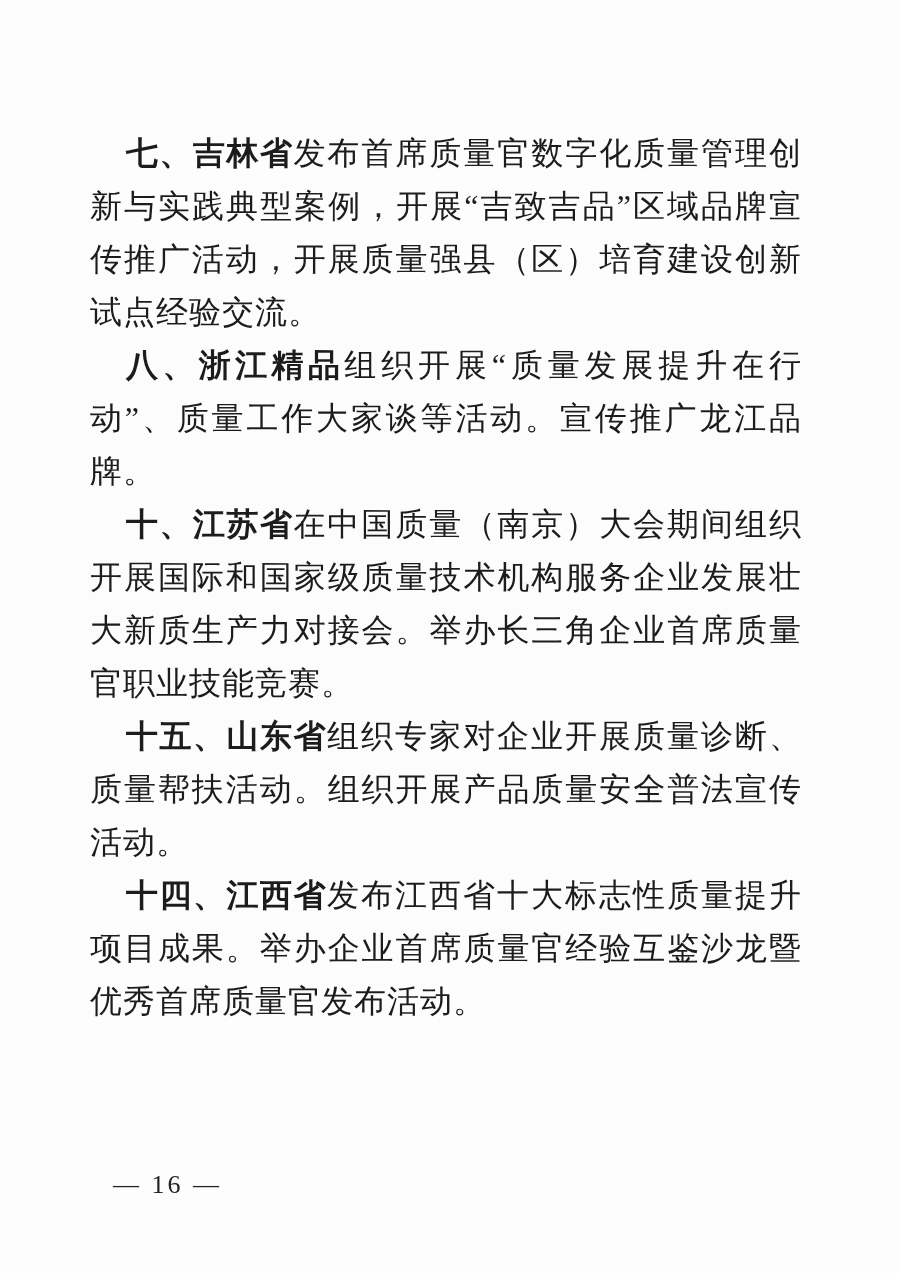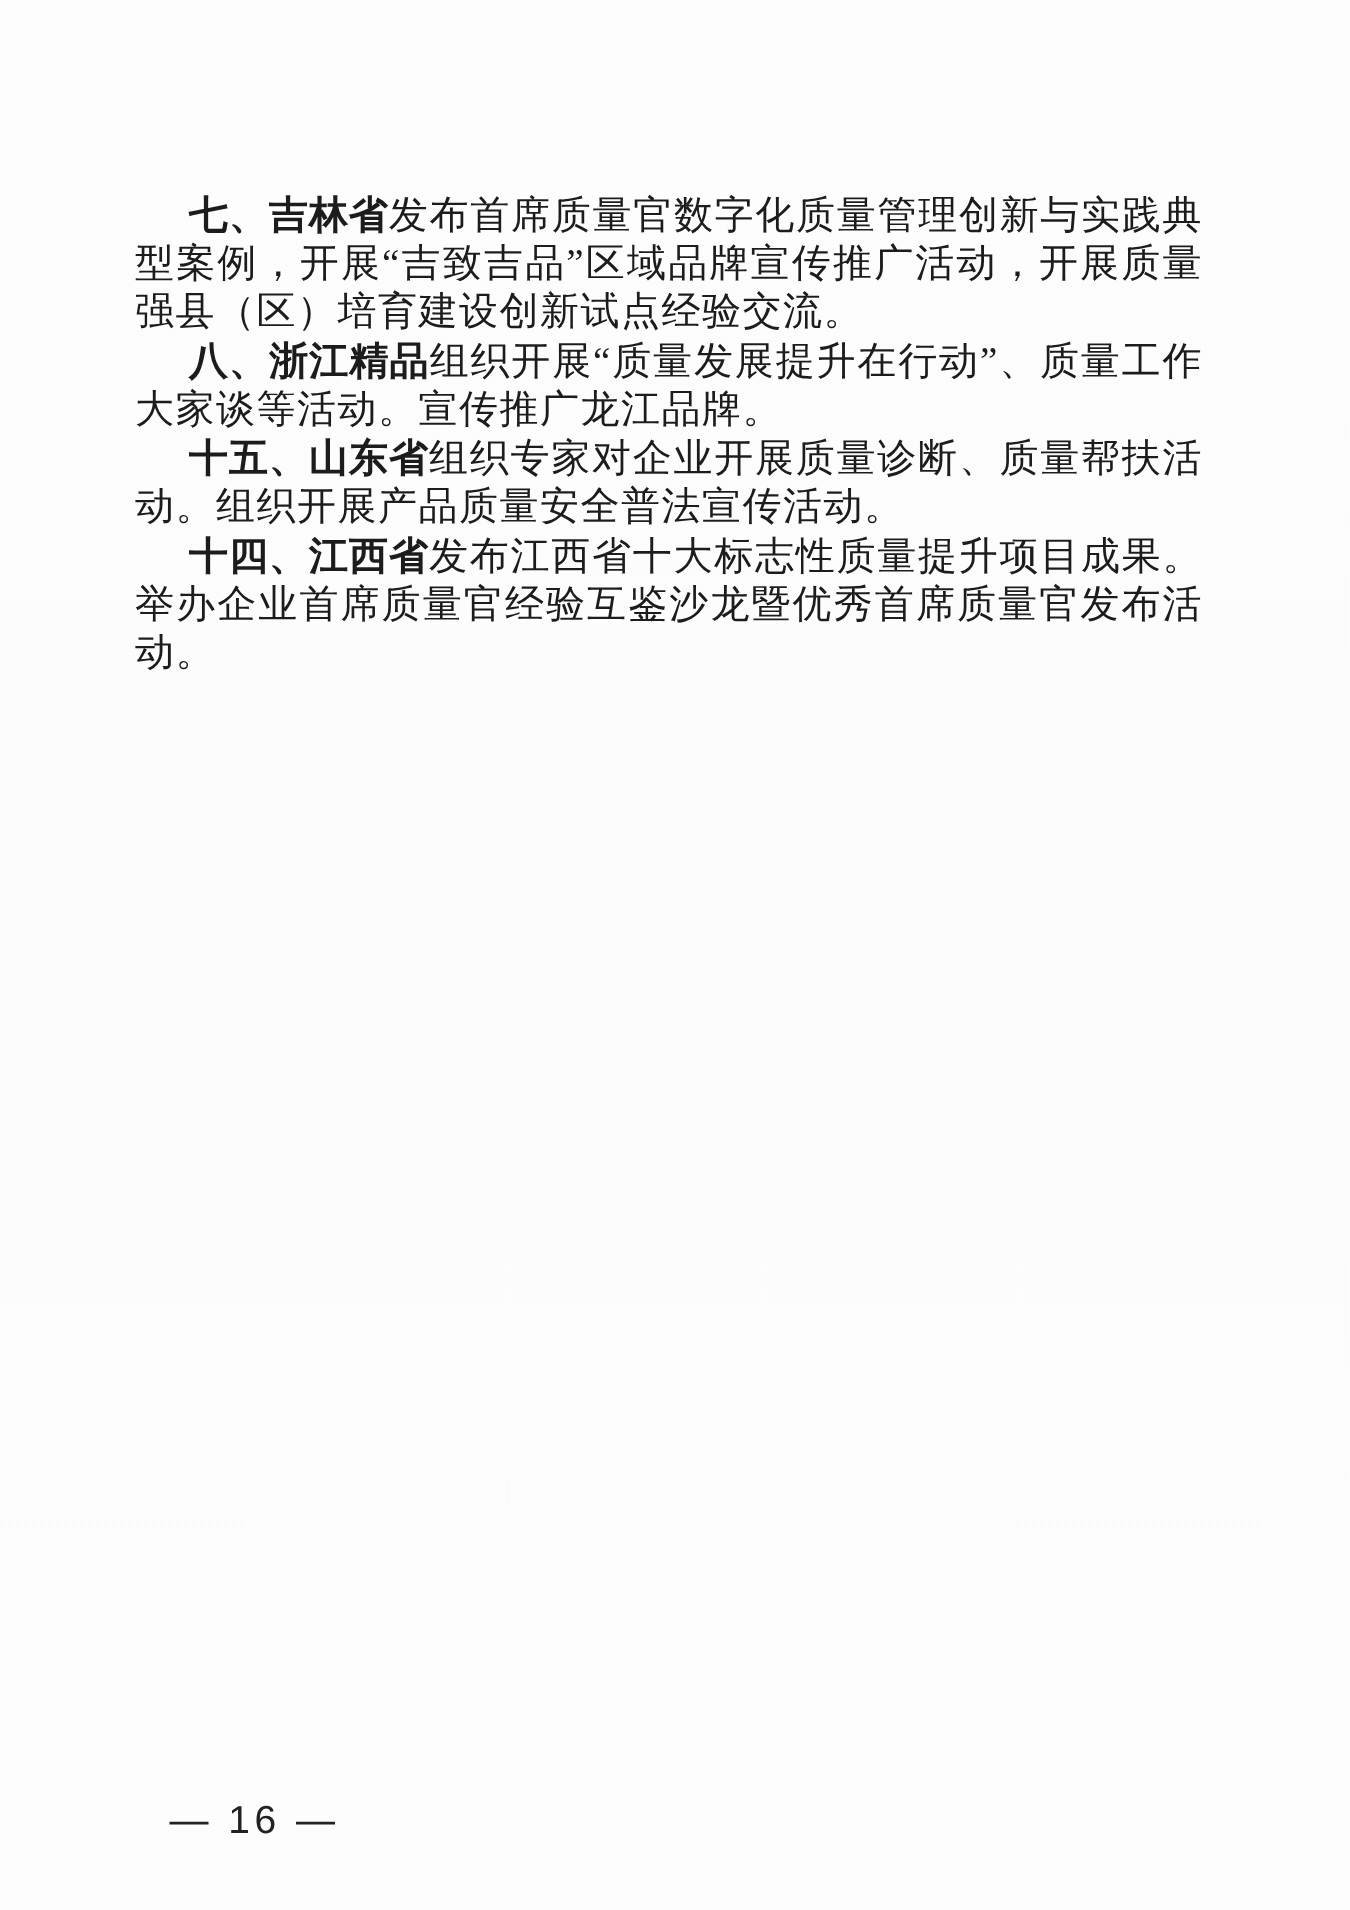--- a/index.html
+++ b/index.html
@@ -18,55 +18,55 @@
     inset: 0;
     background: linear-gradient(180deg, #fdfdfd 0%, #fcfcfc 50%, #fdfdfd 100%);
   }
   .content {
     position: absolute;
     left: 90px;
     top: 127px;
     width: 712px;
   }
   .para {
-    font-size: 26px;
-    line-height: 32px;
+    font-size: 32px;
+    line-height: 53px;
     letter-spacing: 1px;
     text-align: justify;
     text-justify: inter-ideograph;
     text-indent: 36px;
     word-break: break-all;
   }
   .para .lead {
     font-weight: 700;
     font-family: "Liberation Sans", sans-serif;
     letter-spacing: 0.5px;
   }
   .footer {
     position: absolute;
     left: 113px;
     top: 1170px;
     font-size: 26px;
     letter-spacing: 3px;
     color: #222222;
-    font-family: Liberation Sans, sans-serif;
-    margin-top: 28px;
+    font-family: Liberation Serif, serif;
   }
 </style>
 </head>
 <body>
 
 <div class="page">
   <div class="content">
 
     <p class="para"><span class="lead">七、吉林省</span><span class="text">发布首席质量官数字化质量管理创新与实践典型案例，开展“吉致吉品”区域品牌宣传推广活动，开展质量强县（区）培育建设创新试点经验交流。</span></p>
 
     <p class="para"><span class="lead">八、浙江精品</span><span class="text">组织开展“质量发展提升在行动”、质量工作大家谈等活动。宣传推广龙江品牌。</span></p>
 
 
+    <p class="para"><span class="lead">十、江苏省</span><span class="text">在中国质量（南京）大会期间组织开展国际和国家级质量技术机构服务企业发展壮大新质生产力对接会。举办长三角企业首席质量官职业技能竞赛。</span></p>
 
 
 
 
     <p class="para"><span class="lead">十五、山东省</span><span class="text">组织专家对企业开展质量诊断、质量帮扶活动。组织开展产品质量安全普法宣传活动。</span></p>
 
     <p class="para"><span class="lead">十四、江西省</span><span class="text">发布江西省十大标志性质量提升项目成果。举办企业首席质量官经验互鉴沙龙暨优秀首席质量官发布活动。</span></p>
 
   </div>
 

